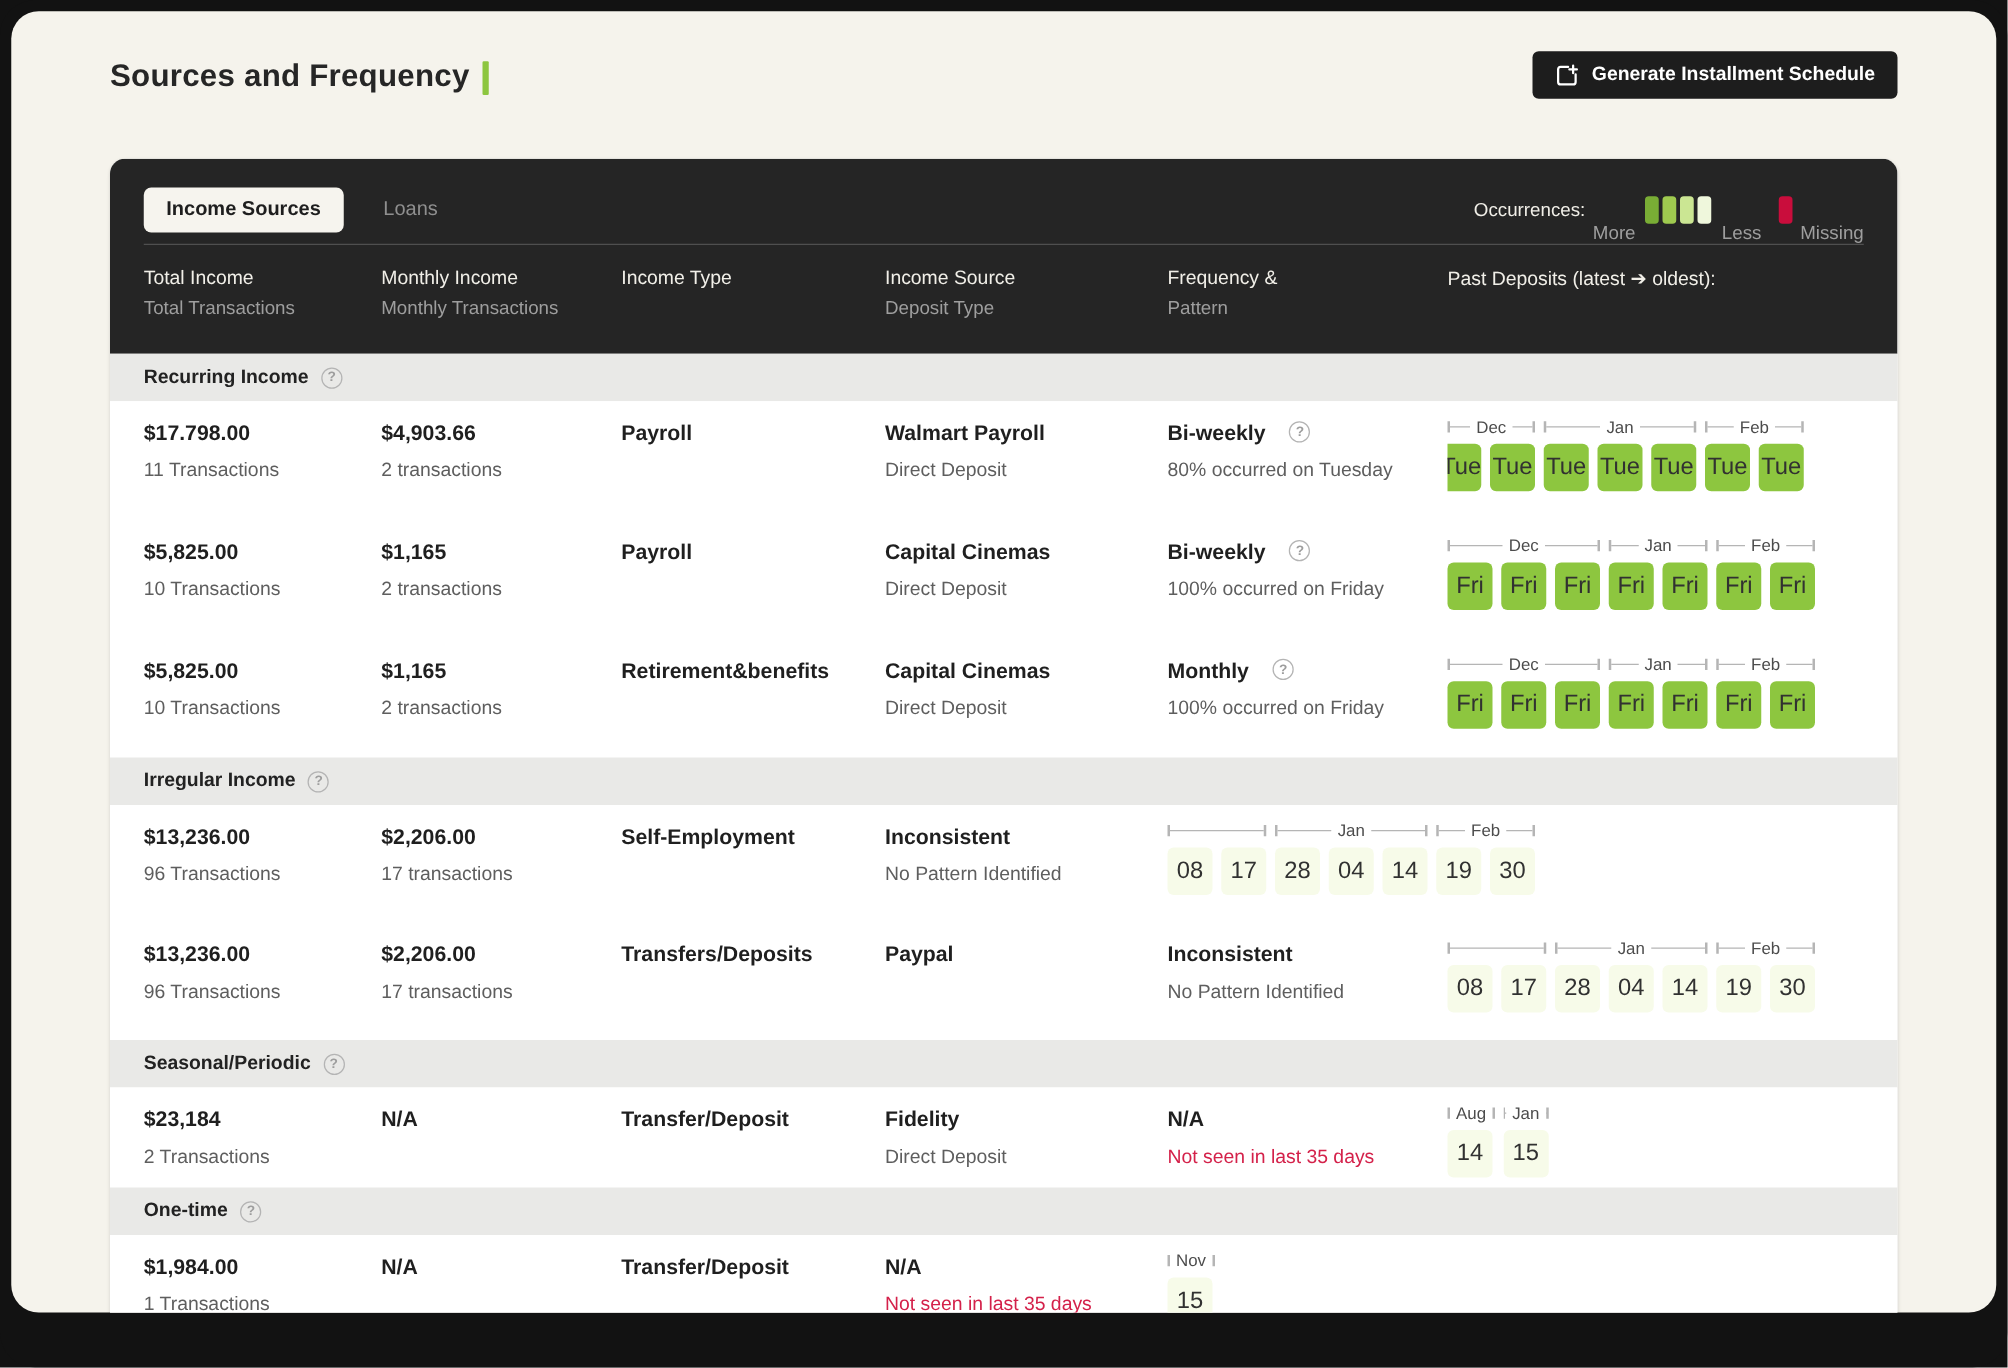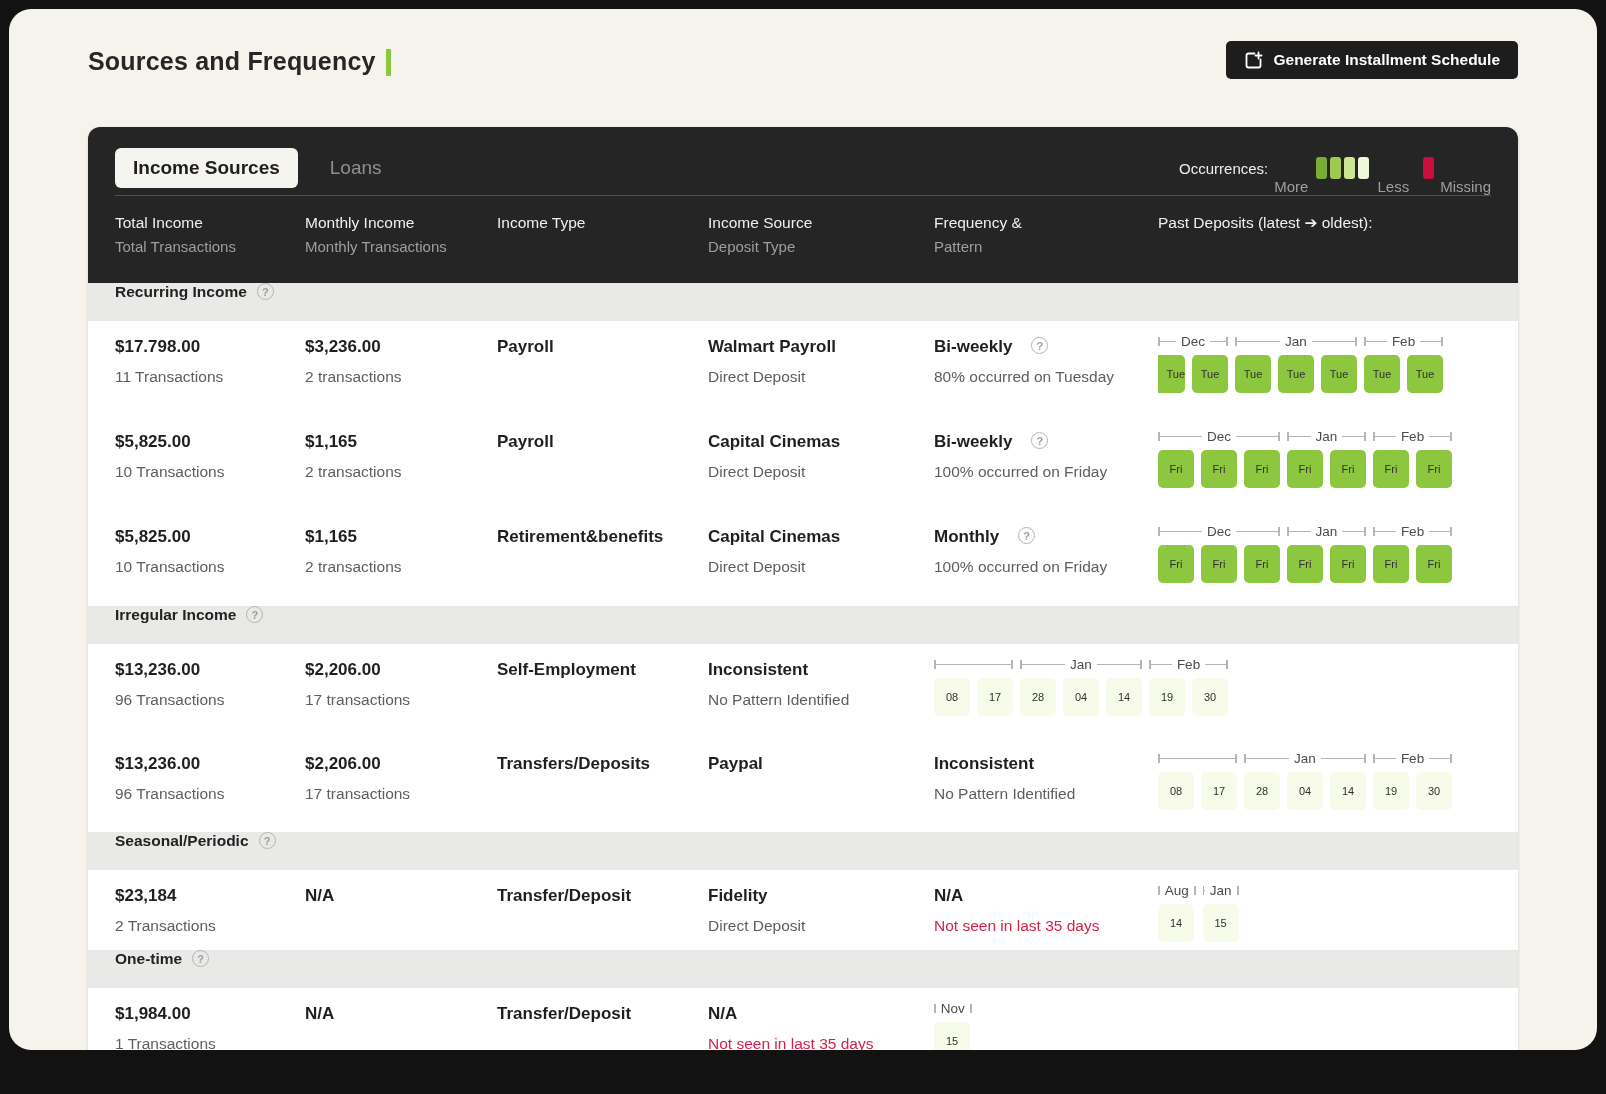--- a/index.html
+++ b/index.html
@@ -18,57 +18,57 @@
              border:none; border-radius:5px; padding:0 18px; height:38px; font-size:15.5px;
              font-weight:700; font-family:inherit; cursor:pointer; margin-top:2px; }
   .gen-btn svg { display:block; }
 
   
   .card { margin-top:22px; width:1430px; height:948px; background:#fff; border-radius:12px;
           overflow:hidden; box-shadow:0 1px 3px rgba(0,0,0,.15); }
   .card-head { background:#252525; height:156px; }
   .tabs-row { display:flex; justify-content:space-between; align-items:center; padding:20px 27px 0 27px; height:62px; }
   .tabs { display:flex; align-items:center; }
-  .tab { font-size:19px; font-weight:700; padding:9px 18px; border-radius:6px; cursor:pointer; }
+  .tab { font-size:16px; font-weight:700; padding:9px 18px; border-radius:6px; cursor:pointer; }
   .tab.active { background:#f6f4ee; color:#1e1e1e; }
   .tab.inactive { color:#8f8f8f; font-weight:400; margin-left:14px; }
   .legend { display:flex; align-items:center; gap:6px; font-size:15px; }
   .legend .lg-label { color:#f1efe8; }
   .legend .lg-grey { color:#9e9e9e;margin-top:36px; }
   .lg-swatches { display:flex; gap:3px; margin:0 2px; }
   .swatch { width:11px; height:22px; border-radius:3px; }
   .divider { border-bottom:1px solid #4f4f4f; margin:6px 27px 0 27px; }
 
   .grid6 { display:grid; grid-template-columns:190px 192px 211px 226px 224px 1fr; }
   .col-heads { padding:18px 27px 0 27px; }
   .chead .p { color:#f1efe8; font-size:15.5px; margin-bottom:6px; }
   .chead .s { color:#9e9e9e; font-size:15px; }
 
   
-  .section-header { height:38px; background:#e9e9e7; display:flex; align-items:flex-start; gap:10px; padding:0 27px; }
+  .section-header { height:38px; background:#e9e9e7; display:flex; align-items:center; gap:10px; padding:0 27px; }
   .section-header .st { font-size:15.5px; font-weight:700; color:#222; }
   .help { width:17px; height:17px; border-radius:50%; border:1.6px solid #b4b4b4; color:#9d9d9d;
           font-size:11px; display:inline-flex; align-items:center; justify-content:center; font-weight:700;
           background:transparent; flex:0 0 auto; cursor:pointer; }
   .row { padding:16px 11px 0 27px; background:#fff; }
   .cell .p { font-size:17px; font-weight:700; color:#1f1f1f; margin-bottom:11px; }
   .cell .s { font-size:15.5px; color:#5e5e5e; }
   .cell .s.alert { color:#d4214a; }
   .freq-line { display:flex; gap:19px; }
 
   
   .timeline { display:flex; gap:7px; margin-top:-3px; }
   .tgroup { display:flex; flex-direction:column; }
   .bracket { display:flex; align-items:center; height:15px; margin-bottom:6px; }
   .bracket .tick { width:1.8px; height:9px; background:#b5b5b5; flex:0 0 auto; }
   .bracket .bline { flex:1; height:1.5px; background:#b5b5b5; }
   .bracket .blabel { padding:0 5px; font-size:13.5px; color:#4c4c4c; }
   .tcells { display:flex; gap:7px; }
   .tcell { width:36px; height:38px; border-radius:5px; display:flex; align-items:center;
-           justify-content:center; font-size:11px; color:#313131; font-weight:500; }
+           justify-content:center; font-size:19px; color:#313131; font-weight:500; }
   .tgroup.clip .tcell:first-child { width:27px; overflow:hidden; justify-content:flex-end;
            border-top-left-radius:0; border-bottom-left-radius:0; }
 </style>
 </head>
 <body>
 
 <div class="frame">
   <div class="screen">
     <div class="content">
 
@@ -142,21 +142,21 @@
             <div class="section-header">
               <span class="st">Recurring Income</span>
               <span class="help">?</span>
             </div>
             <div class="row grid6" style="height: 95px;">
               <div class="cell">
                 <div class="p">$17.798.00</div>
                 <div class="s">11 Transactions</div>
               </div>
               <div class="cell">
-                <div class="p">$3,236.00</div>
+                <div class="p">$4,903.66</div>
                 <div class="s">2 transactions</div>
               </div>
               <div class="cell">
                 <div class="p">Payroll</div>
               </div>
               <div class="cell">
                 <div class="p">Walmart Payroll</div>
                 <div class="s">Direct Deposit</div>
               </div>
               <div class="cell">

